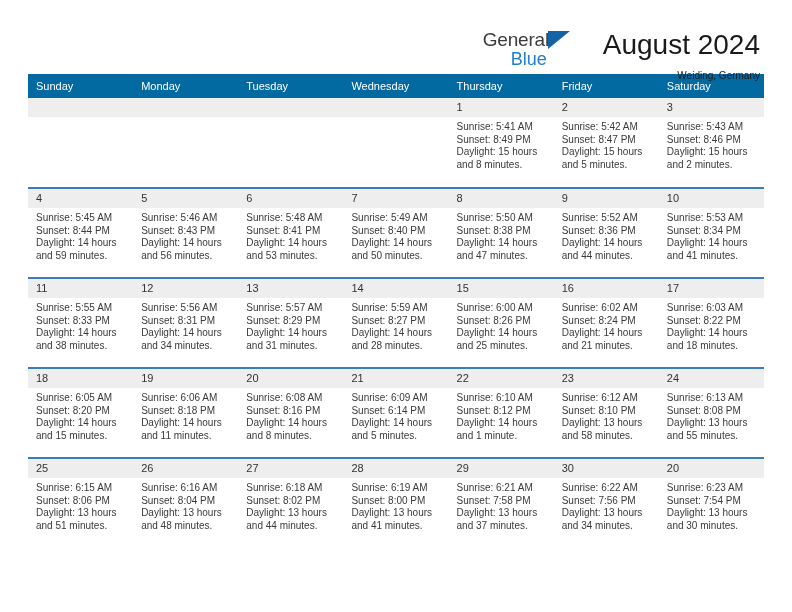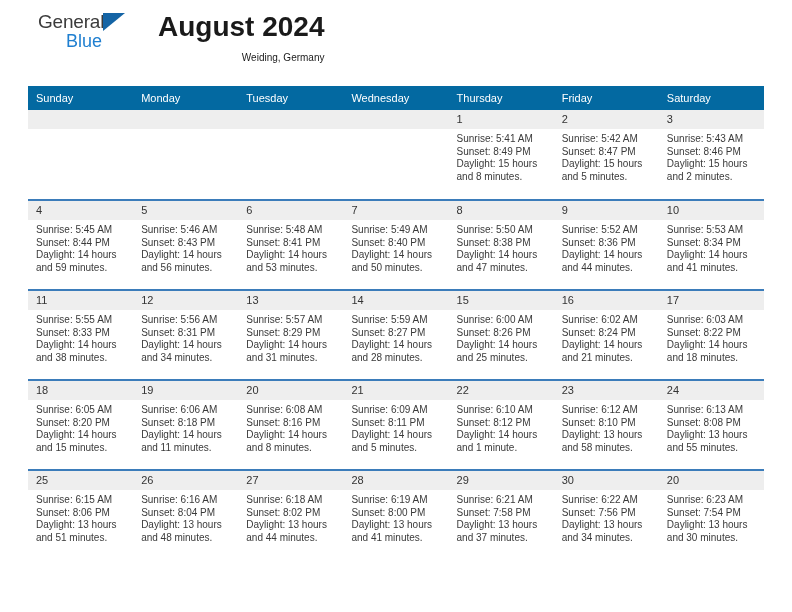--- a/index.html
+++ b/index.html
@@ -19,23 +19,23 @@
     width: 792px;
     height: 612px;
     box-sizing: border-box;
     padding: 0 28px;
   }
 
   
   .header {
     display: flex;
     align-items: flex-start;
-    justify-content: flex-start;
-    padding-top: 12px;
-    height: 86px;
+    justify-content: flex-end;
+    padding-top: 30px;
+    height: 74px;
     box-sizing: border-box;
   }
   .logo {
     position: relative;
     width: 120px;
     padding-left: 10px;
   }
   .logo-row1 {
     display: flex;
     align-items: flex-start;
@@ -64,21 +64,21 @@
     line-height: 1;
   }
   .title-block {
     text-align: right;
     padding-right: 4px;
   }
   .cal-title {
     font-size: 28px;
     color: #1a1a1a;
     line-height: 1.1;
-    font-weight: bold;
+    font-weight: normal;
     margin: 0;
   }
   .cal-subtitle {
     font-size: 10px;
     color: #1a1a1a;
     margin-top: 9px;
   }
 
   
   .cal {
@@ -414,21 +414,21 @@
                 <div>Daylight: 14 hours</div>
                 <div>and 8 minutes.</div>
               </div>
             </div>
           </td>
           <td>
             <div class="daycell">
               <div class="daynum">21</div>
               <div class="dayinfo">
                 <div>Sunrise: 6:09 AM</div>
-                <div>Sunset: 8:11 PM</div>
+                <div>Sunset: 6:14 PM</div>
                 <div>Daylight: 14 hours</div>
                 <div>and 5 minutes.</div>
               </div>
             </div>
           </td>
           <td>
             <div class="daycell">
               <div class="daynum">22</div>
               <div class="dayinfo">
                 <div>Sunrise: 6:10 AM</div>

